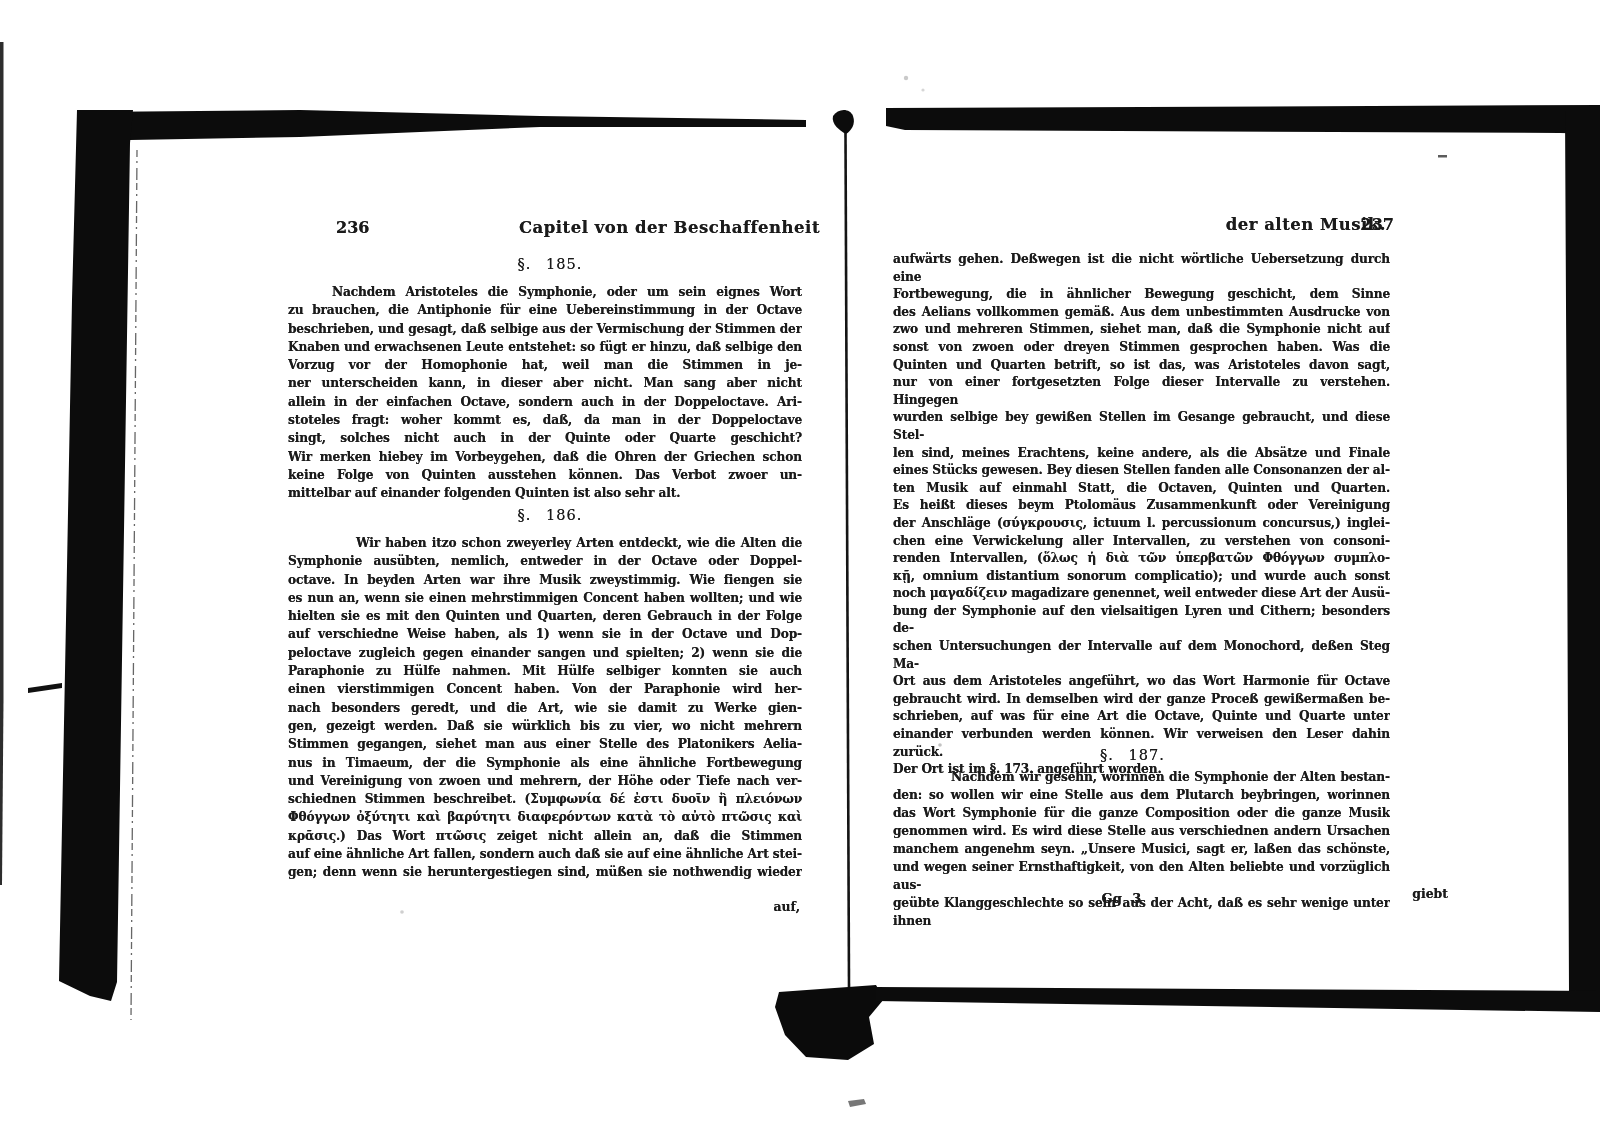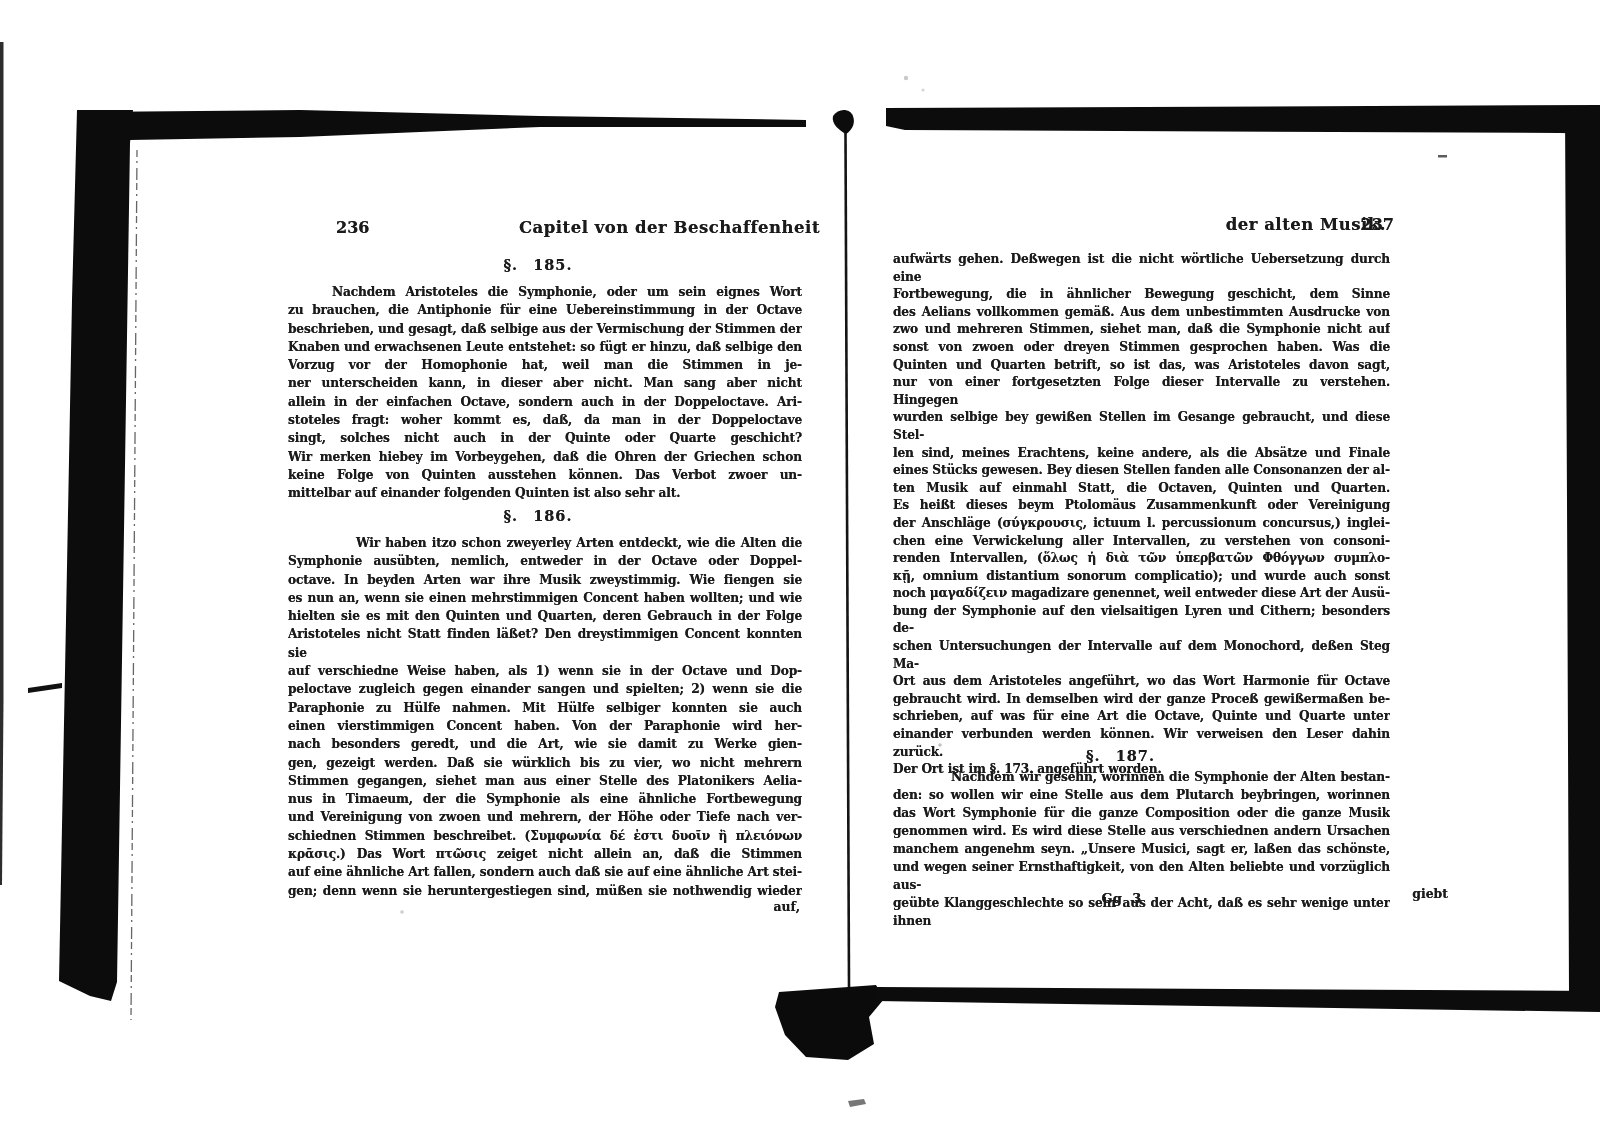--- a/index.html
+++ b/index.html
@@ -22,22 +22,22 @@
   }
   .page-left .rtitle{padding-right:22px;}
   .page-right .rtitle{padding-right:44px;}
   .pagenum{
     position:absolute;top:0;font-size:16px;font-weight:bold;
     text-shadow:0 0 .4px rgba(0,0,0,.7);
   }
   .pagenum.pn-left{left:8px;}
   .pagenum.pn-right{right:36px;}
   .sec-head{
-    position:absolute;left:4px;width:100%;text-align:center;
-    font-size:14.5px;font-weight:bold;word-spacing:9px;letter-spacing:1px;
+    position:absolute;left:16px;width:100%;text-align:center;
+    font-size:14.5px;font-weight:normal;word-spacing:9px;letter-spacing:1px;
     text-shadow:0 0 .4px rgba(0,0,0,.7);
   }
   .page-left .sec-head{padding-right:22px;box-sizing:border-box;}
   .page-right .sec-head{padding-right:50px;box-sizing:border-box;}
   .para{
     position:absolute;left:0;width:100%;
     font-size:12.2px;font-weight:bold;letter-spacing:-0.15px;
     text-shadow:0 0 .35px rgba(10,10,10,.75);
   }
   .para .tl{
@@ -107,31 +107,31 @@
       </div>
 
     <div class="sec-head" style="top:297px">§. 186.</div>
 
     <div class="para" style="top:324px; --lh:18.3px">
         <div class="tl" style="padding-left: 68px;">Wir haben itzo schon zweyerley Arten entdeckt, wie die Alten die</div>
         <div class="tl">Symphonie ausübten, nemlich, entweder in der Octave oder Doppel-</div>
         <div class="tl">octave.  In beyden Arten war ihre Musik zweystimmig.  Wie fiengen sie</div>
         <div class="tl">es nun an, wenn sie einen mehrstimmigen Concent haben wollten; und wie</div>
         <div class="tl">hielten sie es mit den Quinten und Quarten, deren Gebrauch in der Folge</div>
-        <div class="tl">Aristoteles nicht Statt finden läßet? Den dreystimmigen Concent konnten sie</div>
         <div class="tl">auf verschiedne Weise haben, als 1) wenn sie in der Octave und Dop-</div>
         <div class="tl">peloctave zugleich gegen einander sangen und spielten; 2) wenn sie die</div>
         <div class="tl">Paraphonie zu Hülfe nahmen.  Mit Hülfe selbiger konnten sie auch</div>
         <div class="tl">einen vierstimmigen Concent haben.  Von der Paraphonie wird her-</div>
         <div class="tl">nach besonders geredt, und die Art, wie sie damit zu Werke gien-</div>
         <div class="tl">gen, gezeigt werden.  Daß sie würklich bis zu vier, wo nicht mehrern</div>
         <div class="tl">Stimmen gegangen, siehet man aus einer Stelle des Platonikers Aelia-</div>
         <div class="tl">nus in Timaeum, der die Symphonie als eine ähnliche Fortbewegung</div>
         <div class="tl">und Vereinigung von zwoen und mehrern, der Höhe oder Tiefe nach ver-</div>
         <div class="tl">schiednen Stimmen beschreibet.  (Συμφωνία δέ ἐστι δυοῖν ἢ πλειόνων</div>
+        <div class="tl">Φθόγγων ὀξύτητι καὶ βαρύτητι διαφερόντων κατὰ τὸ αὐτὸ πτῶσις καὶ</div>
         <div class="tl">κρᾶσις.)  Das Wort πτῶσις zeiget nicht allein an, daß die Stimmen</div>
         <div class="tl">auf eine ähnliche Art fallen, sondern auch daß sie auf eine ähnliche Art stei-</div>
         <div class="tl">gen; denn wenn sie heruntergestiegen sind, müßen sie nothwendig wieder</div>
       </div>
 
     <div class="catchword" style="top:689px; right:2px">auf,</div>
   </div>
 
   <div class="page page-right">
     <div class="running-head" style="top:10px">

